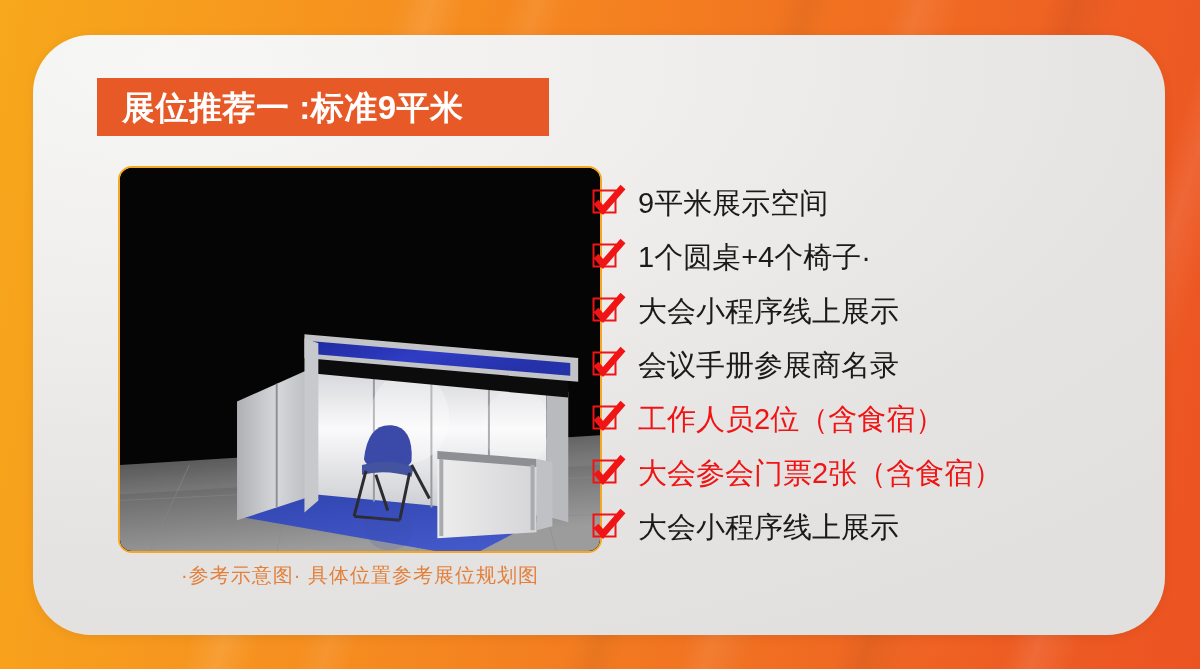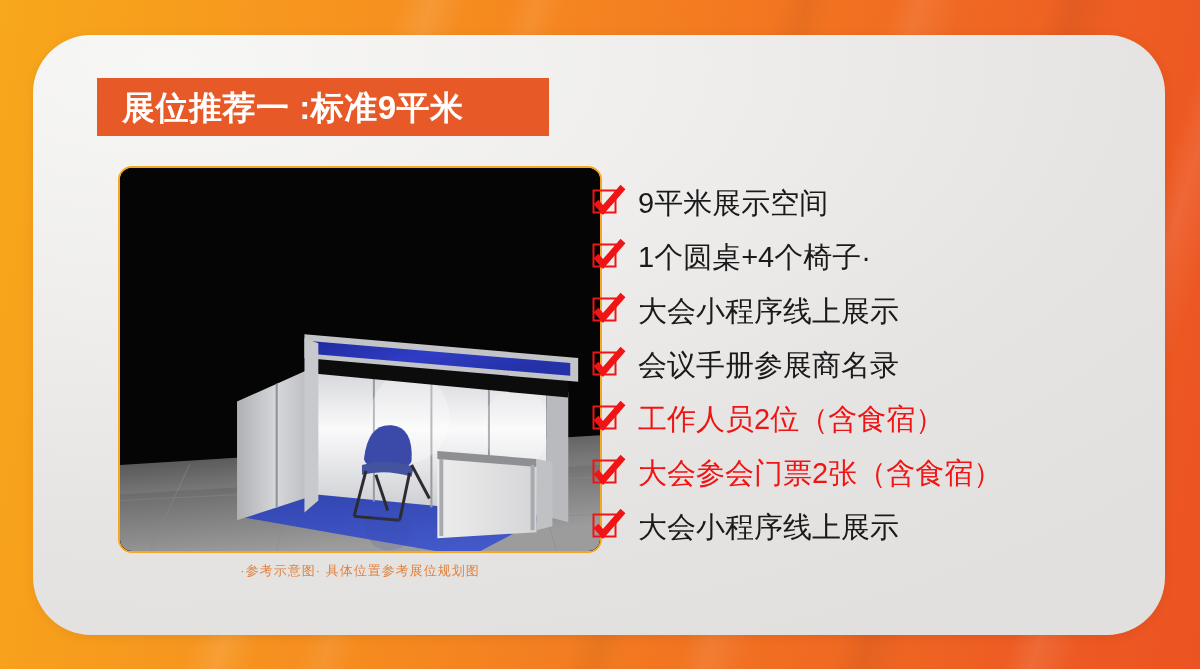--- a/index.html
+++ b/index.html
@@ -97,21 +97,21 @@
     background: #000;
   }
   #booth-photo svg { display: block; width: 100%; height: 100%; }
   #booth-caption {
     position: absolute;
     left: 0;
     top: 396px;
     width: 484px;
     text-align: center;
     color: #E2803C;
-    font-size: 13px;
+    font-size: 20px;
     letter-spacing: 1px;
     white-space: nowrap;
   }
 
   
   #feature-list {
     position: absolute;
     left: 561px;
     top: 141px;
     width: 540px;

